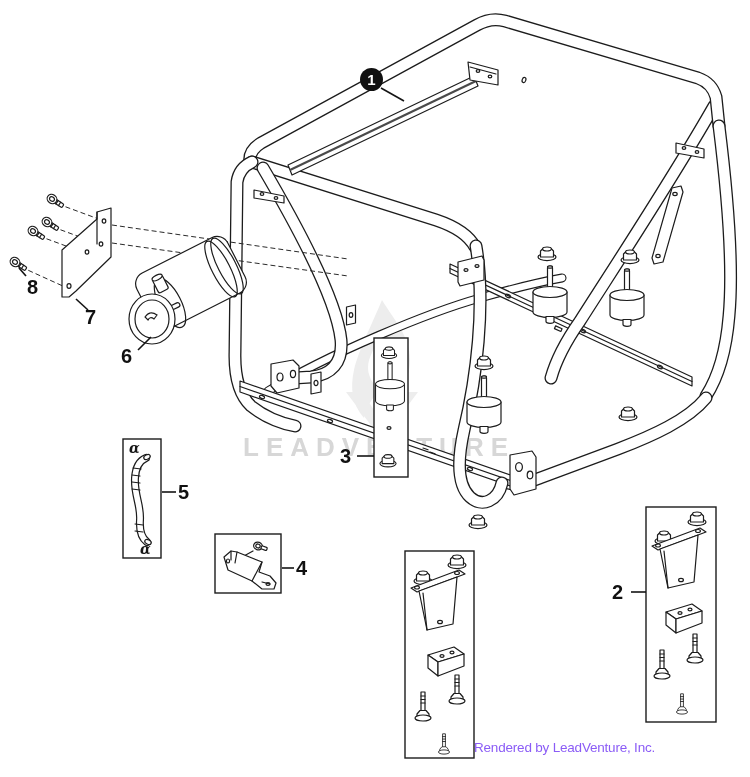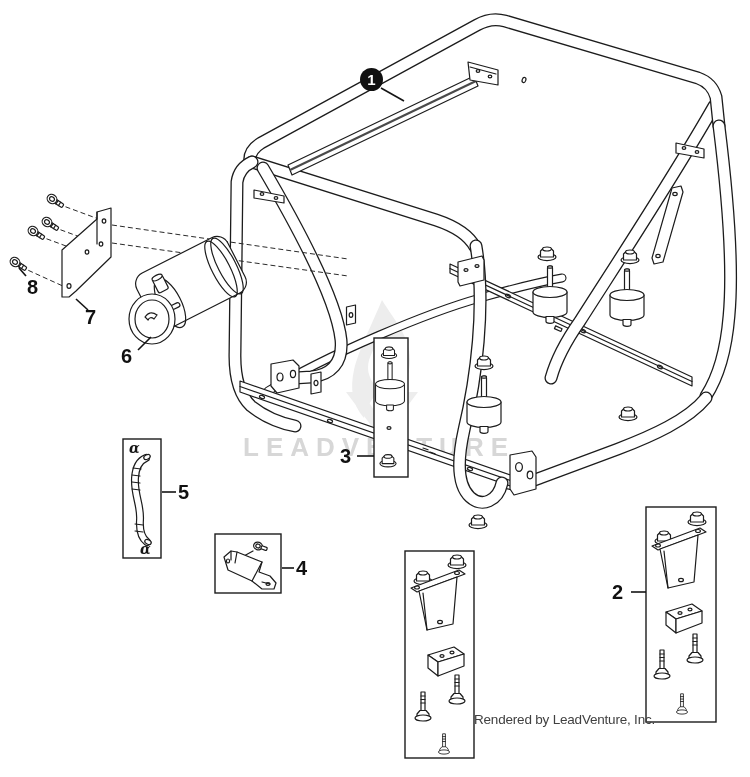--- a/index.html
+++ b/index.html
@@ -9,22 +9,22 @@
   #wm-logo{position:absolute;left:336px;top:300px;z-index:1;}
   #wm-text{position:absolute;left:243px;top:432px;z-index:2;
            font:bold 26px "Liberation Sans",sans-serif;letter-spacing:7px;color:#d7d7d7;
            white-space:nowrap;user-select:none;}
   #art{position:absolute;left:0;top:0;z-index:3;}
   .callout{position:absolute;z-index:4;font:bold 20px "Liberation Sans",sans-serif;color:#111;cursor:pointer;}
   #callout-1{width:23px;height:23px;border-radius:50%;background:#101010;color:#fff;
              display:flex;align-items:center;justify-content:center;
              font:bold 15px "Liberation Sans",sans-serif;}
   .alpha{position:absolute;z-index:4;font:italic bold 14px "DejaVu Serif",serif;color:#161616;}
-  #footer-credit{position:absolute;left:474px;top:712px;z-index:4;
-                 font:13.5px "Liberation Sans",sans-serif;letter-spacing:-0.2px;color:#404040;white-space:nowrap;}
+  #footer-credit{position:absolute;left:474px;top:740px;z-index:4;
+                 font:13.5px "Liberation Sans",sans-serif;letter-spacing:-0.2px;color:#8b5cf6;white-space:nowrap;}
   
   .t-out{fill:none;stroke:#1c1c1c;stroke-width:13;stroke-linecap:round;stroke-linejoin:round}
   .t-in {fill:none;stroke:#ffffff;stroke-width:10.4;stroke-linecap:round;stroke-linejoin:round}
   .s-out{fill:none;stroke:#1c1c1c;stroke-width:9;stroke-linecap:round;stroke-linejoin:round}
   .s-in {fill:none;stroke:#ffffff;stroke-width:6.8;stroke-linecap:round;stroke-linejoin:round}
   .ln   {fill:none;stroke:#1c1c1c;stroke-width:1.2;stroke-linecap:round}
   .fill-w{fill:#ffffff;stroke:#1c1c1c;stroke-width:1.2;stroke-linejoin:round}
   .dln  {fill:none;stroke:#2a2a2a;stroke-width:1;stroke-dasharray:5 3;}
   .box  {fill:#ffffff;stroke:#1c1c1c;stroke-width:1.4;}
   .stripe{fill:none;stroke:#4a4a4a;stroke-width:2.2;}

